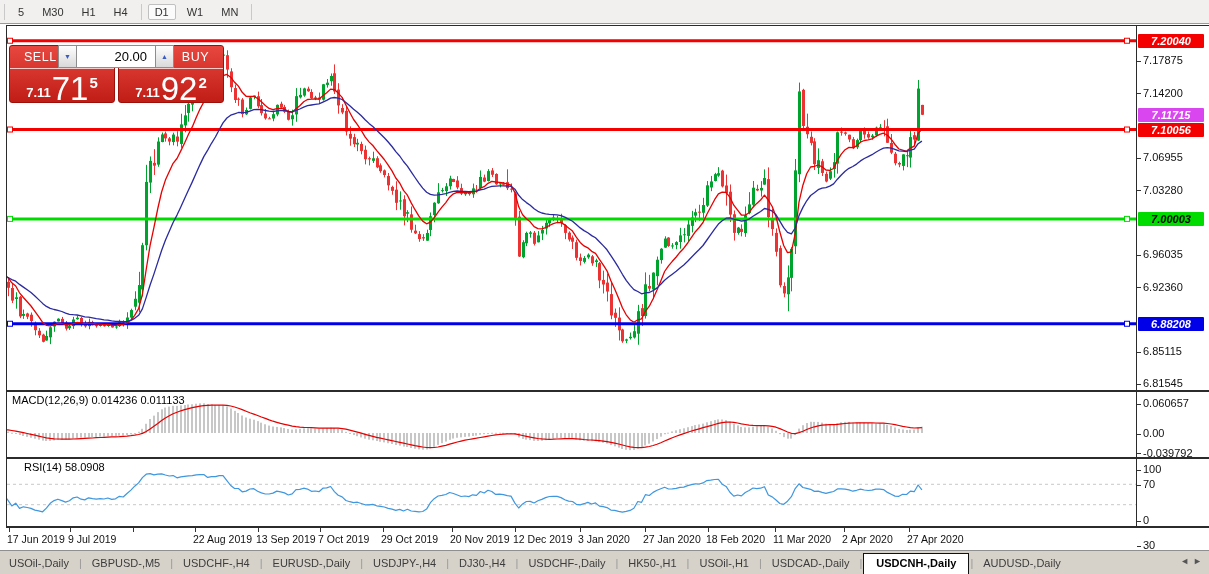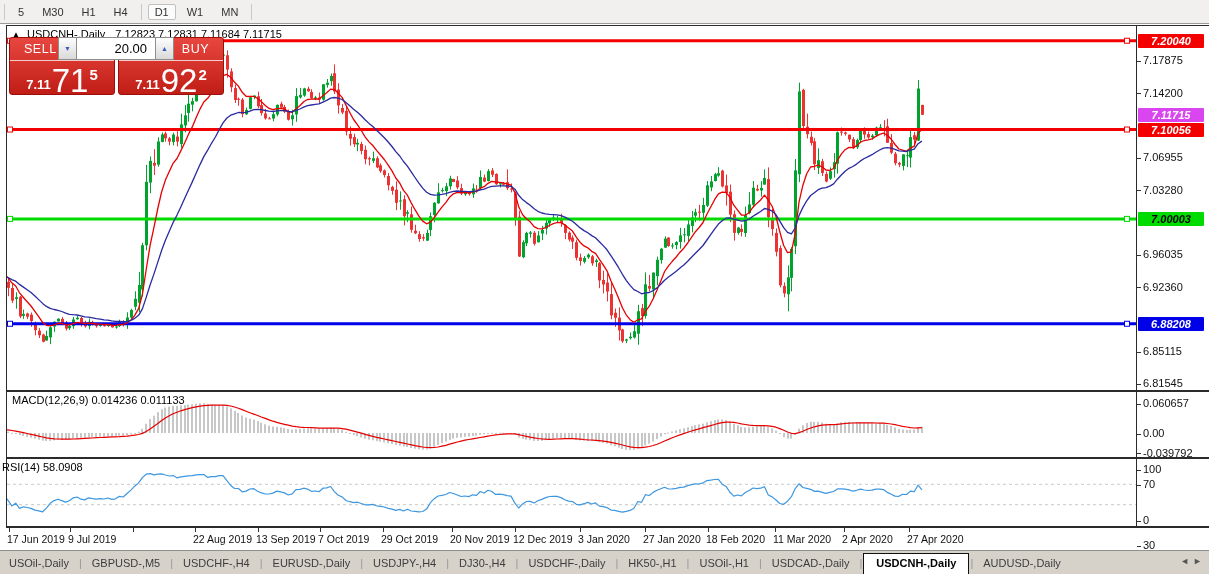--- a/index.html
+++ b/index.html
@@ -25,21 +25,21 @@
   #chart-title{position:absolute;left:12px;top:28px;z-index:6;font-size:11px;color:#000;white-space:nowrap;}
   #chart-title .arr{font-size:8px;position:relative;top:-1px;margin-right:4px;}
   
   .ytick{position:absolute;left:1137px;z-index:4;font-size:11px;color:#111;white-space:nowrap;height:13px;line-height:13px;}
   .ytick .dash{display:inline-block;width:4px;height:1px;background:#333;vertical-align:middle;margin-right:2px;}
   .badge{position:absolute;left:1138px;z-index:5;width:66px;height:14px;line-height:14px;text-align:center;
          font-size:11px;font-weight:bold;border-radius:1px;font-style:italic;}
   
   .ind-label{position:absolute;z-index:6;font-size:11px;color:#000;white-space:nowrap;}
   
-  #widget{position:absolute;left:9px;top:37px;z-index:7;width:215px;height:58px;}
+  #widget{position:absolute;left:9px;top:45px;z-index:7;width:215px;height:58px;}
   .trade-panel{position:absolute;top:0;width:106px;height:58px;border-radius:3px;
     background:linear-gradient(#e8473f,#bf1d15);border:1px solid #9e0f0a;box-sizing:border-box;color:#fff;}
   #sell-panel{left:0;} #buy-panel{left:109px;}
   .trade-btn-row{position:absolute;top:0;left:0;right:0;height:22px;border-bottom:1px solid rgba(255,255,255,.75);
     font-size:12.5px;letter-spacing:.5px;display:flex;align-items:center;}
   #sell-panel .trade-btn-row{justify-content:flex-start;padding-left:14px;}
   #buy-panel .trade-btn-row{justify-content:flex-end;padding-right:14px;}
   .bigprice{position:absolute;left:0;right:0;top:24px;height:34px;display:flex;align-items:flex-end;justify-content:center;}
   .bp-prefix{font-size:13px;font-weight:bold;margin-bottom:4px;}
   .bp-big{font-size:33px;line-height:30px;font-weight:400;margin:0 1px;}
@@ -865,25 +865,20 @@
         <polyline points="4.2,274.8 8.0,277.7 11.8,282.8 15.7,286.0 19.5,292.8 23.4,297.5 27.2,301.7 31.0,306.0 34.9,311.4 38.7,316.7 42.6,322.3 46.4,325.3 50.2,325.8 54.1,324.9 57.9,323.5 61.8,323.5 65.6,324.6 69.4,324.9 73.3,323.7 77.1,322.4 81.0,322.8 84.8,323.6 88.6,323.2 92.5,323.5 96.3,324.0 100.2,324.2 104.0,324.6 107.8,324.5 111.7,325.1 115.5,325.4 119.4,324.7 123.2,324.5 127.0,323.0 130.9,320.1 134.7,315.4 138.6,308.6 142.4,294.5 146.2,269.5 150.1,245.4 153.9,227.6 157.8,208.5 161.6,192.0 165.4,180.1 169.3,171.5 173.1,163.3 177.0,158.5 180.8,150.9 184.6,143.0 188.5,134.3 192.3,126.9 196.2,117.6 200.0,109.1 203.8,102.0 207.7,98.3 211.5,93.1 215.4,88.9 219.2,81.8 223.0,75.7 226.9,74.4 230.7,77.2 234.6,82.3 238.4,86.1 242.2,92.3 246.1,96.3 249.9,96.5 253.8,96.3 257.6,98.5 261.4,101.8 265.3,105.5 269.1,108.4 273.0,109.7 276.8,108.6 280.6,108.4 284.5,109.1 288.3,111.5 292.2,112.3 296.0,108.7 299.8,105.7 303.7,101.8 307.5,99.5 311.4,99.2 315.2,98.8 319.0,99.0 322.9,95.7 326.7,92.8 330.6,89.1 334.4,89.6 338.2,93.1 342.1,97.4 345.9,105.0 349.8,112.5 353.6,119.5 357.4,124.7 361.3,130.5 365.1,136.9 369.0,141.9 372.8,145.5 376.6,150.4 380.5,155.0 384.3,159.5 388.2,165.2 392.0,170.9 395.8,178.0 399.7,183.0 403.5,190.4 407.4,195.2 411.2,202.9 415.0,209.7 418.9,216.2 422.7,221.1 426.6,223.8 430.4,222.1 434.2,217.8 438.1,212.1 441.9,207.2 445.8,202.6 449.6,197.2 453.4,193.8 457.3,192.4 461.1,192.7 465.0,192.5 468.8,192.9 472.6,191.9 476.5,191.4 480.3,188.2 484.2,186.7 488.0,183.3 491.8,181.4 495.7,182.0 499.5,182.3 503.4,182.8 507.2,184.0 511.0,185.2 514.9,192.6 518.7,206.8 522.6,214.7 526.4,218.8 530.2,221.8 534.1,226.7 537.9,228.6 541.8,228.9 545.6,227.6 549.4,225.5 553.3,223.7 557.1,222.5 561.0,222.6 564.8,224.9 568.6,228.1 572.5,231.1 576.3,237.1 580.2,242.4 584.0,245.9 587.8,247.8 591.7,251.3 595.5,253.3 599.4,259.3 603.2,264.9 607.0,270.8 610.9,280.7 614.7,289.0 618.6,298.2 622.4,307.8 626.2,314.8 630.1,319.7 633.9,322.2 637.8,319.8 641.6,318.9 645.4,311.3 649.3,306.2 653.1,298.8 657.0,290.1 660.8,280.9 664.6,271.5 668.5,265.8 672.3,261.3 676.2,257.0 680.0,252.2 683.8,248.2 687.7,243.0 691.5,237.3 695.4,231.7 699.2,227.5 703.0,222.5 706.9,214.2 710.7,207.0 714.6,199.7 718.4,193.8 722.2,192.1 726.1,192.4 729.9,197.3 733.8,205.2 737.6,210.2 741.4,215.0 745.3,215.1 749.1,212.7 753.0,207.2 756.8,203.4 760.6,200.0 764.5,195.1 768.3,200.0 772.2,206.5 776.0,216.5 779.8,231.8 783.7,245.5 787.5,252.6 791.4,251.8 795.2,233.7 799.0,202.1 802.9,185.2 806.7,173.8 810.6,167.0 814.4,166.4 818.2,165.0 822.1,166.8 825.9,170.0 829.8,170.3 833.6,168.5 837.4,160.4 841.3,154.2 845.1,149.7 849.0,147.4 852.8,147.6 856.6,145.9 860.5,142.2 864.3,140.5 868.2,139.8 872.0,138.9 875.8,136.4 879.7,134.4 883.5,133.2 887.4,135.3 891.2,139.2 895.0,144.5 898.9,149.0 902.7,150.2 906.6,151.3 910.4,148.1 914.2,146.2 918.1,133.4 921.9,129.3 " fill="none" stroke="#E60000" stroke-width="1.3" stroke-linejoin="round"></polyline>
         <polyline points="4.2,276.4 8.0,277.5 11.8,279.6 15.7,281.2 19.5,284.4 23.4,287.1 27.2,289.8 31.0,292.6 34.9,296.0 38.7,299.6 42.6,303.4 46.4,306.4 50.2,308.3 54.1,309.5 57.9,310.3 61.8,311.5 65.6,313.1 69.4,314.3 73.3,314.7 77.1,315.0 81.0,315.8 84.8,316.8 88.6,317.2 92.5,317.9 96.3,318.6 100.2,319.2 104.0,319.8 107.8,320.2 111.7,320.9 115.5,321.4 119.4,321.5 123.2,321.7 127.0,321.3 130.9,320.3 134.7,318.3 138.6,315.3 142.4,308.9 146.2,297.4 150.1,285.0 153.9,274.1 157.8,262.1 161.6,250.5 165.4,240.3 169.3,231.3 173.1,222.5 177.0,215.1 180.8,206.9 184.6,198.6 188.5,190.0 192.3,181.9 196.2,173.1 200.0,164.6 203.8,156.6 207.7,150.1 211.5,143.3 215.4,137.0 219.2,129.7 223.0,122.9 226.9,118.0 230.7,115.2 234.6,113.8 238.4,112.5 242.2,112.7 246.1,112.4 249.9,111.1 253.8,109.7 257.6,109.4 261.4,109.7 265.3,110.5 269.1,111.2 273.0,111.5 276.8,110.9 280.6,110.6 284.5,110.7 288.3,111.5 292.2,111.9 296.0,110.4 299.8,109.0 303.7,107.1 307.5,105.7 311.4,105.0 315.2,104.3 319.0,103.9 322.9,102.1 326.7,100.4 330.6,98.1 334.4,97.5 338.2,98.2 342.1,99.5 345.9,102.4 349.8,105.7 353.6,109.2 357.4,112.3 361.3,115.8 365.1,119.7 369.0,123.4 372.8,126.5 376.6,130.2 380.5,134.0 384.3,137.7 388.2,142.0 392.0,146.5 395.8,151.6 399.7,156.0 403.5,161.5 407.4,166.1 411.2,171.9 415.0,177.5 418.9,183.1 422.7,188.1 426.6,192.2 430.4,194.4 434.2,195.1 438.1,194.9 441.9,194.4 445.8,193.7 449.6,192.3 453.4,191.4 457.3,191.0 461.1,191.3 465.0,191.3 468.8,191.6 472.6,191.3 476.5,191.1 480.3,189.9 484.2,189.1 488.0,187.5 491.8,186.3 495.7,186.1 499.5,185.9 503.4,185.8 507.2,186.0 511.0,186.3 514.9,189.2 518.7,195.3 522.6,199.6 526.4,202.6 530.2,205.3 534.1,208.8 537.9,211.3 541.8,213.0 545.6,213.9 549.4,214.3 553.3,214.6 557.1,214.9 561.0,215.6 564.8,217.2 568.6,219.2 572.5,221.3 576.3,224.6 580.2,227.9 584.0,230.6 587.8,232.8 591.7,235.6 595.5,237.8 599.4,241.7 603.2,245.6 607.0,249.8 610.9,255.7 614.7,261.4 618.6,267.7 622.4,274.3 626.2,280.3 630.1,285.4 633.9,289.6 637.8,291.5 641.6,293.8 645.4,292.9 649.3,292.5 653.1,290.7 657.0,287.9 660.8,284.3 664.6,280.2 668.5,277.1 672.3,274.2 676.2,271.3 680.0,268.0 683.8,264.9 687.7,261.3 691.5,257.3 695.4,253.2 699.2,249.5 703.0,245.5 706.9,240.0 710.7,234.7 714.6,229.2 718.4,224.1 722.2,220.7 726.1,218.2 729.9,217.8 733.8,219.2 737.6,220.0 741.4,221.1 745.3,220.5 749.1,219.1 753.0,216.2 756.8,213.9 760.6,211.5 764.5,208.5 768.3,209.3 772.2,211.1 776.0,214.8 779.8,221.2 783.7,227.7 787.5,232.3 791.4,233.8 795.2,228.0 799.0,215.6 802.9,207.4 806.7,200.8 810.6,195.5 814.4,192.7 818.2,189.7 822.1,188.2 825.9,187.6 829.8,186.1 833.6,183.9 837.4,179.2 841.3,175.0 845.1,171.2 849.0,168.3 852.8,166.5 856.6,164.1 860.5,160.9 864.3,158.5 868.2,156.6 872.0,154.7 875.8,152.2 879.7,150.0 883.5,148.1 887.4,147.6 891.2,148.1 895.0,149.4 898.9,150.8 902.7,151.1 906.6,151.5 910.4,150.2 914.2,149.2 918.1,143.7 921.9,141.1 " fill="none" stroke="#2A2AA0" stroke-width="1.3" stroke-linejoin="round"></polyline>
       </g>
       <g clip-path="url(#clipRsi)">
         <line x1="7" y1="484.3" x2="1136" y2="484.3" stroke="#C8C8C8" stroke-width="1" stroke-dasharray="3 3"></line>
         <line x1="7" y1="504.7" x2="1136" y2="504.7" stroke="#C8C8C8" stroke-width="1" stroke-dasharray="3 3"></line>
         <polyline points="4.2,494.9 8.0,500.4 11.8,505.9 15.7,503.2 19.5,508.4 23.4,506.8 27.2,507.5 31.0,508.4 34.9,510.1 38.7,510.9 42.6,511.8 46.4,508.1 50.2,503.3 54.1,500.6 57.9,499.2 61.8,500.6 65.6,502.1 69.4,500.8 73.3,497.8 77.1,497.0 81.0,499.2 84.8,499.9 88.6,497.8 92.5,498.7 96.3,499.2 100.2,498.7 104.0,499.0 107.8,498.0 111.7,499.4 115.5,498.8 119.4,496.3 123.2,497.0 127.0,493.5 130.9,490.1 134.7,486.2 138.6,482.9 142.4,477.6 146.2,474.2 150.1,473.6 153.9,474.9 157.8,474.1 161.6,473.9 165.4,475.0 169.3,476.0 173.1,475.6 177.0,477.8 180.8,476.8 184.6,476.3 188.5,475.8 192.3,475.6 196.2,474.9 200.0,474.7 203.8,474.6 207.7,477.4 211.5,476.7 215.4,476.7 219.2,475.7 223.0,475.6 226.9,480.6 230.7,485.5 234.6,488.5 238.4,488.5 242.2,491.8 246.1,491.1 249.9,489.0 253.8,488.7 257.6,491.3 261.4,492.9 265.3,494.0 269.1,494.0 273.0,493.1 276.8,491.1 280.6,491.8 284.5,492.9 288.3,495.0 292.2,493.9 296.0,489.7 299.8,489.4 303.7,488.2 307.5,489.1 311.4,491.3 315.2,491.0 319.0,491.7 322.9,488.2 326.7,487.9 330.6,486.5 334.4,491.6 338.2,495.2 342.1,496.9 345.9,500.5 349.8,501.7 353.6,502.6 357.4,502.2 361.3,503.5 365.1,504.8 369.0,504.8 372.8,504.4 376.6,505.8 380.5,506.4 384.3,507.0 388.2,508.4 392.0,509.1 395.8,510.4 399.7,509.4 403.5,511.0 407.4,509.3 411.2,511.0 415.0,511.3 418.9,511.8 422.7,511.5 426.6,509.1 430.4,502.7 434.2,498.7 438.1,496.0 441.9,495.4 445.8,494.5 449.6,492.5 453.4,493.5 457.3,495.0 461.1,496.5 465.0,496.0 468.8,496.6 472.6,494.8 476.5,495.3 480.3,491.5 484.2,493.0 488.0,490.3 491.8,491.5 495.7,494.4 499.5,494.1 503.4,494.6 507.2,495.7 511.0,496.1 514.9,503.1 518.7,508.0 522.6,503.9 526.4,501.5 530.2,501.4 534.1,503.0 537.9,500.8 541.8,499.4 545.6,497.6 549.4,496.5 553.3,496.3 557.1,496.4 561.0,497.6 564.8,499.7 568.6,501.1 572.5,501.5 576.3,504.3 580.2,504.8 584.0,503.7 587.8,502.4 591.7,504.0 595.5,502.9 599.4,506.1 603.2,506.7 607.0,507.6 610.9,510.1 614.7,510.3 618.6,511.4 622.4,512.2 626.2,511.4 630.1,510.4 633.9,508.2 637.8,501.5 641.6,502.3 645.4,494.7 649.3,495.5 653.1,492.4 657.0,490.3 660.8,488.7 664.6,487.3 668.5,489.0 672.3,488.9 676.2,488.4 680.0,487.3 683.8,487.1 687.7,485.6 691.5,484.6 695.4,483.9 699.2,484.0 703.0,482.9 706.9,480.6 710.7,480.2 714.6,479.5 718.4,479.4 722.2,484.2 726.1,486.4 729.9,492.3 733.8,496.1 737.6,495.0 741.4,495.9 745.3,492.5 749.1,490.5 753.0,488.0 756.8,488.6 760.6,488.2 764.5,486.7 768.3,495.0 772.2,496.9 776.0,500.0 779.8,503.5 783.7,504.3 787.5,501.2 791.4,496.7 795.2,488.6 799.0,483.8 802.9,487.5 806.7,488.4 810.6,489.3 814.4,491.4 818.2,491.1 822.1,492.4 825.9,493.3 829.8,492.3 833.6,491.5 837.4,488.9 841.3,488.9 845.1,489.1 849.0,489.9 852.8,491.2 856.6,490.3 860.5,489.1 864.3,490.0 868.2,490.5 872.0,490.2 875.8,489.2 879.7,489.2 883.5,489.6 887.4,492.4 891.2,494.2 895.0,496.1 898.9,496.3 902.7,494.3 906.6,494.5 910.4,491.1 914.2,491.7 918.1,485.0 921.9,489.9 " fill="none" stroke="#3E97DF" stroke-width="1.2" stroke-linejoin="round"></polyline>
       </g>
     </svg>
 
-  <div id="chart-title">
-    <span class="arr">▲</span>
-    <span>USDCNH-,Daily</span>
-    <span style="margin-left:7px;">7.12823 7.12831 7.11684 7.11715</span>
-  </div>
 
   <div id="widget">
     <div id="sell-panel" class="trade-panel">
       <div class="trade-btn-row">
         <span>SELL</span>
       </div>
       <div class="bigprice">
         <span class="bp-prefix">7.11</span>
         <span class="bp-big">71</span>
         <span class="bp-sup">5</span>
@@ -900,21 +895,21 @@
       </div>
     </div>
     <div id="spinner">
       <div class="spin-btn">▼</div>
       <div id="spin-field">20.00</div>
       <div class="spin-btn">▲</div>
     </div>
   </div>
 
   <div class="ind-label" style="left:12px;top:394px;">MACD(12,26,9) 0.014236 0.011133</div>
-  <div class="ind-label" style="left:2px;top:461px;">RSI(14) 58.0908</div>
+  <div class="ind-label" style="left:24px;top:461px;">RSI(14) 58.0908</div>
 
   <div class="badge" id="badge-l0" style="top: 33.7521px; background: rgb(244, 0, 0); color: rgb(255, 255, 255);">7.20040</div>
   <div class="badge" id="badge-l1" style="top: 122.515px; background: rgb(244, 0, 0); color: rgb(255, 255, 255);">7.10056</div>
   <div class="badge" id="badge-l2" style="top: 211.891px; background: rgb(0, 220, 0); color: rgb(0, 0, 0);">7.00003</div>
   <div class="badge" id="badge-l3" style="top: 316.754px; background: rgb(0, 0, 232); color: rgb(255, 255, 255);">6.88208</div>
   <div class="badge" id="badge-cur" style="top: 107.765px; background: #d946ef; color: rgb(255, 255, 255);">7.11715</div>
 
   <div id="tabbar">
     <span class="tab">USOil-,Daily</span>
       <span class="tab-sep">|</span>

